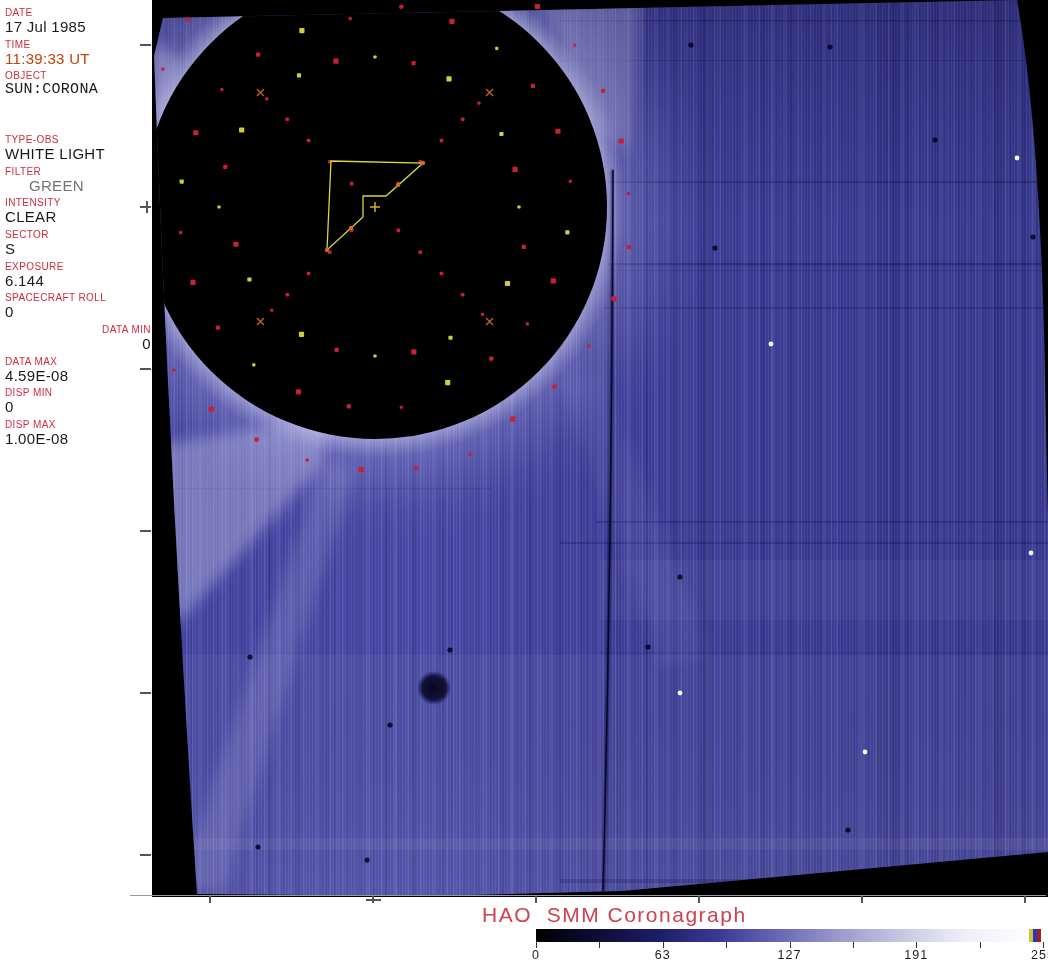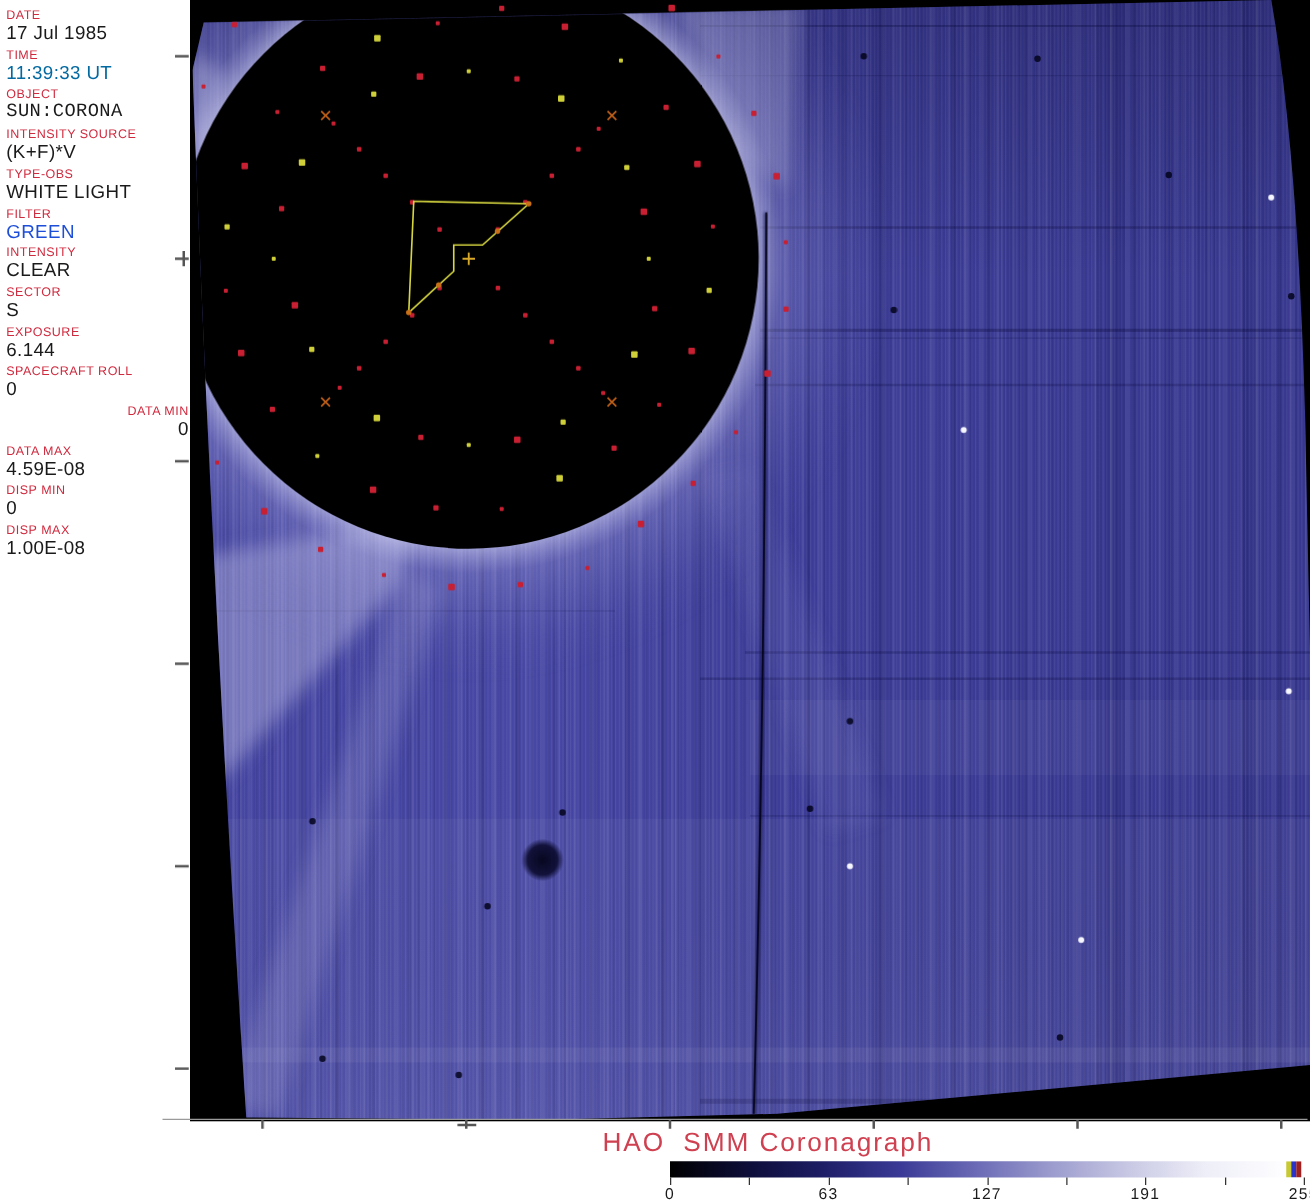--- a/index.html
+++ b/index.html
@@ -30,37 +30,33 @@
 
 <div id="app">
 
   <div id="sidebar">
       <div class="field" style="top: 7px;">
         <div class="lbl" style="color: rgb(207, 43, 63);">DATE</div>
         <div class="val" style="color: rgb(26, 26, 26);">17 Jul 1985</div>
       </div>
       <div class="field" style="top: 38.7px;">
         <div class="lbl" style="color: rgb(207, 43, 63);">TIME</div>
-        <div class="val" style="color: #0369a1;">11:39:33 UT</div>
+        <div class="val" style="color: #c2410c;">11:39:33 UT</div>
       </div>
       <div class="field" style="top: 70.4px;">
         <div class="lbl" style="color: rgb(207, 43, 63);">OBJECT</div>
         <div class="val" style="color: rgb(26, 26, 26); font-family: Liberation Mono, monospace;">SUN:CORONA</div>
       </div>
-      <div class="field" style="top: 102.1px;">
-        <div class="lbl" style="color: rgb(207, 43, 63);">INTENSITY SOURCE</div>
-        <div class="val" style="color: rgb(26, 26, 26);">(K+F)*V</div>
-      </div>
       <div class="field" style="top: 133.8px;">
         <div class="lbl" style="color: rgb(207, 43, 63);">TYPE-OBS</div>
         <div class="val" style="color: rgb(26, 26, 26);">WHITE LIGHT</div>
       </div>
       <div class="field" style="top: 165.5px;">
         <div class="lbl" style="color: rgb(207, 43, 63);">FILTER</div>
-        <div class="val" style="color: #1d4ed8;">GREEN</div>
+        <div class="val" style="color: #737373; margin-left: 24px;">GREEN</div>
       </div>
       <div class="field" style="top: 197.2px;">
         <div class="lbl" style="color: rgb(207, 43, 63);">INTENSITY</div>
         <div class="val" style="color: rgb(26, 26, 26);">CLEAR</div>
       </div>
       <div class="field" style="top: 228.9px;">
         <div class="lbl" style="color: rgb(207, 43, 63);">SECTOR</div>
         <div class="val" style="color: rgb(26, 26, 26);">S</div>
       </div>
       <div class="field" style="top: 260.6px;">

